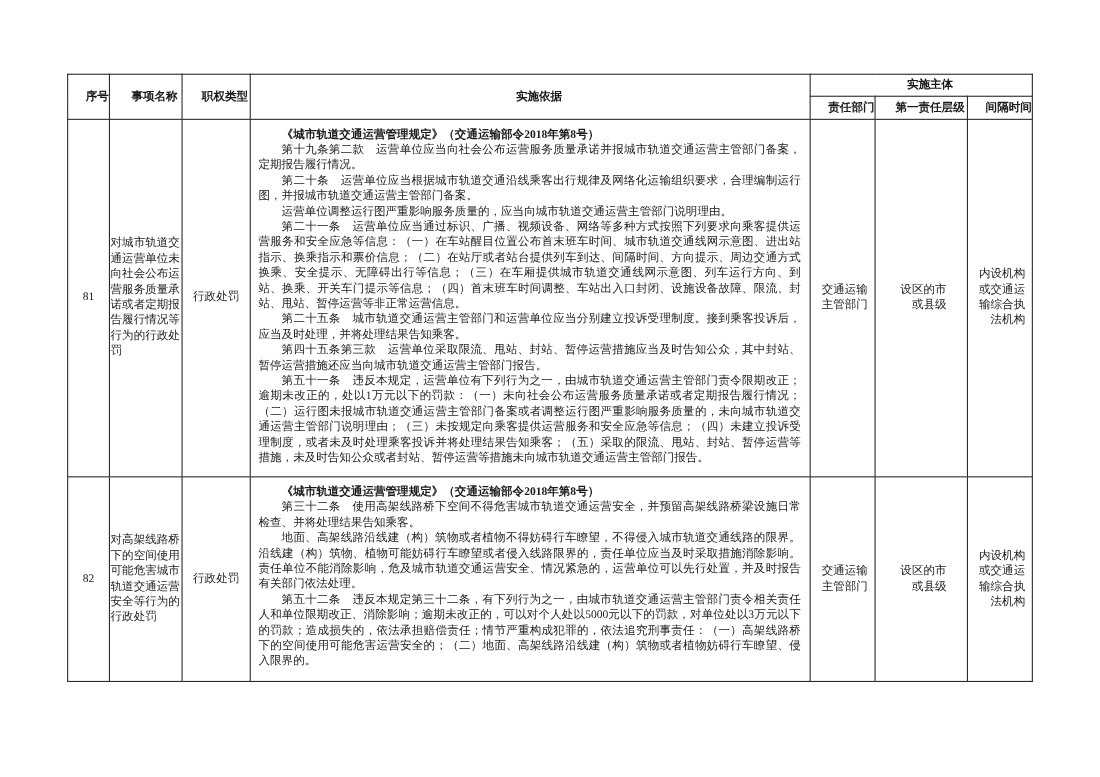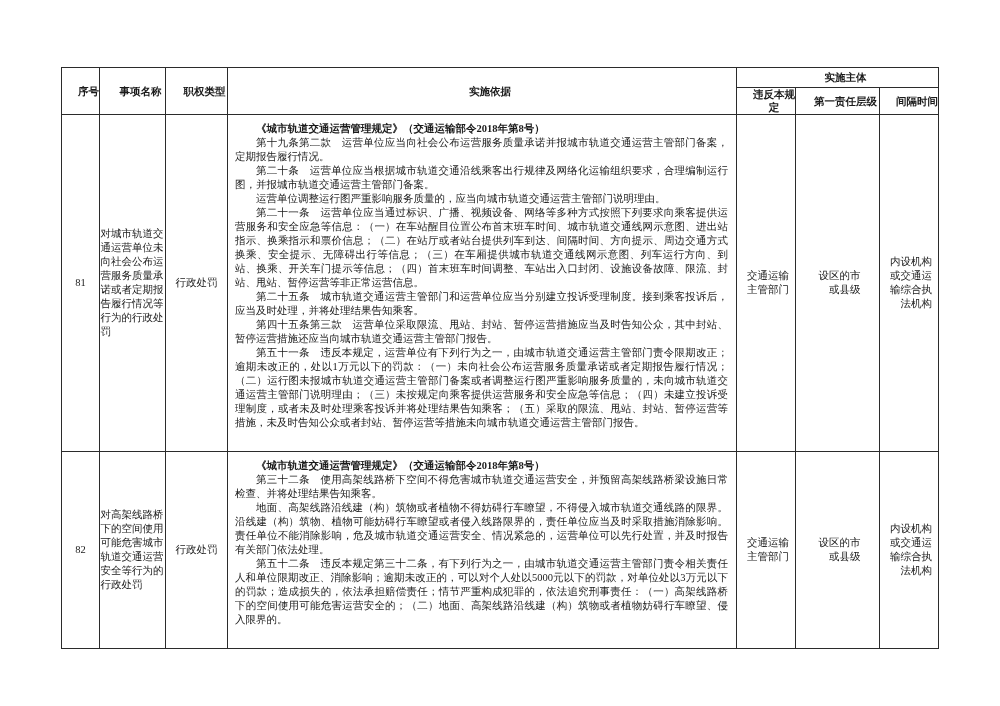--- a/index.html
+++ b/index.html
@@ -53,21 +53,21 @@
   }
   .narrow {
     display: inline-block;
     width: 46px;
     line-height: 14px;
     text-align: right;
     word-break: break-all;
   }
   td.c-basis {
     vertical-align: top;
-    padding: 7px 8px 21px 7px;
+    padding: 7px 8px 4px 7px;
     text-align: justify;
     line-height: 14px;
   }
   td.c-basis p { text-indent: 2em; word-break: break-all; }
   td.c-basis p.basis-title { font-weight: bold; }
   .page-number {
     position: absolute;
     top: 639px; left: 0;
     width: 100%;
     text-align: center;
@@ -92,21 +92,21 @@
     </colgroup>
     <thead>
       <tr class="hrow1">
         <th rowspan="2">序号</th>
         <th rowspan="2">事项名称</th>
         <th rowspan="2">职权类型</th>
         <th rowspan="2">实施依据</th>
         <th colspan="3">实施主体</th>
       </tr>
       <tr class="hrow2">
-        <th>违反本规定</th>
+        <th>责任部门</th>
         <th>第一责任层级</th>
         <th>间隔时间</th>
       </tr>
     </thead>
     <tbody>
       <tr class="row-81">
         <td class="c-center">81</td>
         <td class="c-name">
           <span class="name-block">对城市轨道交通运营单位未向社会公布运营服务质量承诺或者定期报告履行情况等行为的行政处罚</span>
         </td>

